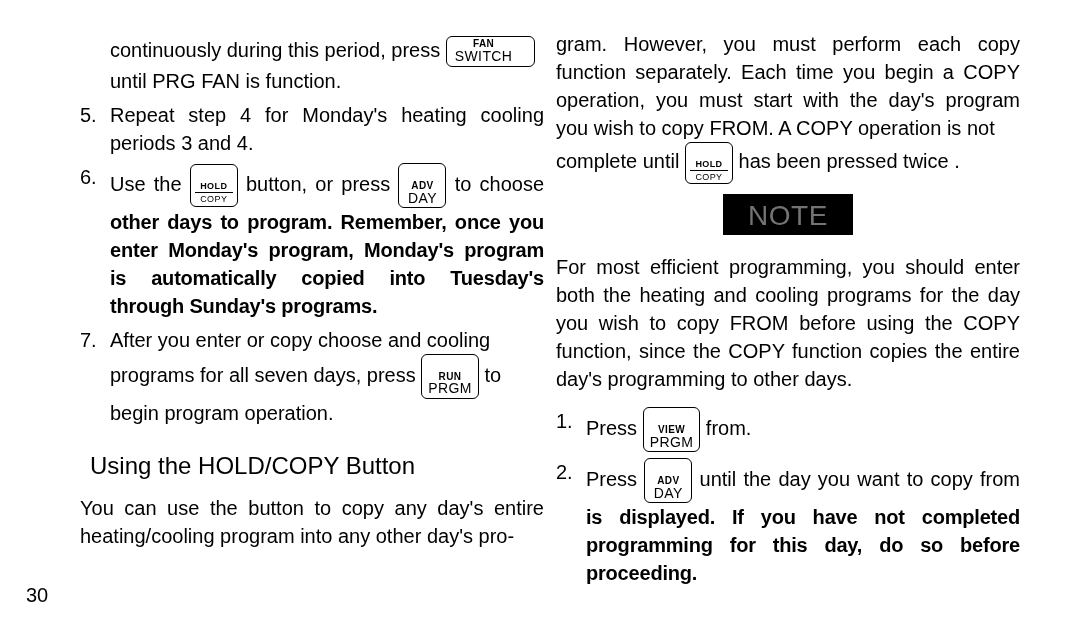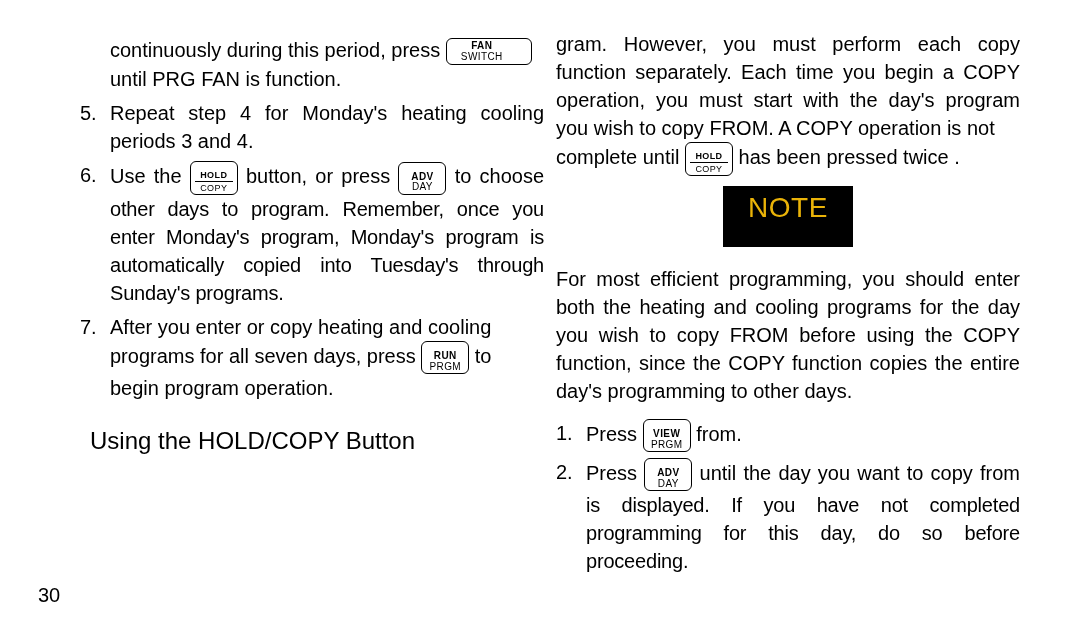--- a/index.html
+++ b/index.html
@@ -26,21 +26,21 @@
     box-sizing: border-box;
   }
   .col-left {
     padding-right: 6px;
   }
   .col-right {
     padding-left: 6px;
   }
   .page-num {
     position: absolute;
-    left: 38px;
+    left: 26px;
     bottom: 14px;
     font-size: 20px;
   }
   
   .li {
     display: flex;
     margin-top: 6px;
   }
   .li .num {
     width: 30px;
@@ -60,63 +60,64 @@
     font-size: 24px;
   }
   
   .btn {
     display: inline-flex;
     flex-direction: column;
     align-items: center;
     justify-content: center;
     border: 1.8px solid #000;
     border-radius: 6px;
-    padding: 9px 6px 2px 6px;
+    padding: 17px 6px 2px 6px;
     line-height: 0.95;
     font-size: 10px;
     vertical-align: middle;
     min-width: 34px;
     letter-spacing: 0.4px;
   }
   .btn.wide {
     min-width: 54px;
     padding: 2px 22px 3px 8px;
   }
   .btn .t {
     font-size: 10px;
     font-weight: 700;
   }
   .btn .b {
-    font-size: 10px;
+    font-size: 14px;
     border-top: 1px solid #0000;
   }
   .btn.split .t {
     border-bottom: 1px solid #000;
     width: 100%;
     text-align: center;
     padding: 0 2px 1px 2px;
     font-size: 9px;
   }
   .btn.split .b {
     font-size: 9px;
     padding-top: 1px;
   }
   .note-badge {
     display: block;
     width: 130px;
     margin: 10px auto 18px auto;
     background: #000;
-    color: #eab308;
+    color: #737373;
     font-size: 28px;
     text-align: center;
-    padding: 2px 0 20px 0;
+    padding: 2px 0 0 0;
     letter-spacing: 0.5px;
   }
   .tight {
     letter-spacing: -0.2px;
+    font-weight: bold;
   }
 </style>
 </head>
 <body>
 
 <div class="page">
 
   <div class="col col-left">
 
     <div class="li">
@@ -150,33 +151,34 @@
           <span class="b">DAY</span>
         </span>
         <span>to choose</span>
         <span class="tight">other days to program.  Remember, once you enter Monday's program, Monday's program is automatically copied into Tuesday's through Sunday's programs.</span>
       </div>
     </div>
 
     <div class="li">
       <div class="num">7.</div>
       <div class="body just">
-        <span>After you enter or copy heating and cooling</span><br>
+        <span>After you enter or copy choose and cooling</span><br>
         <span>programs for all seven days, press</span>
         <span class="btn">
           <span class="t">RUN</span>
           <span class="b">PRGM</span>
         </span>
         <span>to</span><br>
         <span>begin program operation.</span>
       </div>
     </div>
 
     <div class="subheading">Using the HOLD/COPY Button</div>
 
+    <div class="just">You can use the button to copy any day's entire heating/cooling program into any other day's pro-</div>
 
   </div>
 
   <div class="col col-right">
 
     <div class="just">
       <span>gram.  However, you must perform each copy function separately.  Each time you begin a COPY operation, you must start with the day's program you wish to copy FROM.  A COPY operation is not</span><br>
       <span>complete until</span>
       <span class="btn split">
         <span class="t">HOLD</span>

